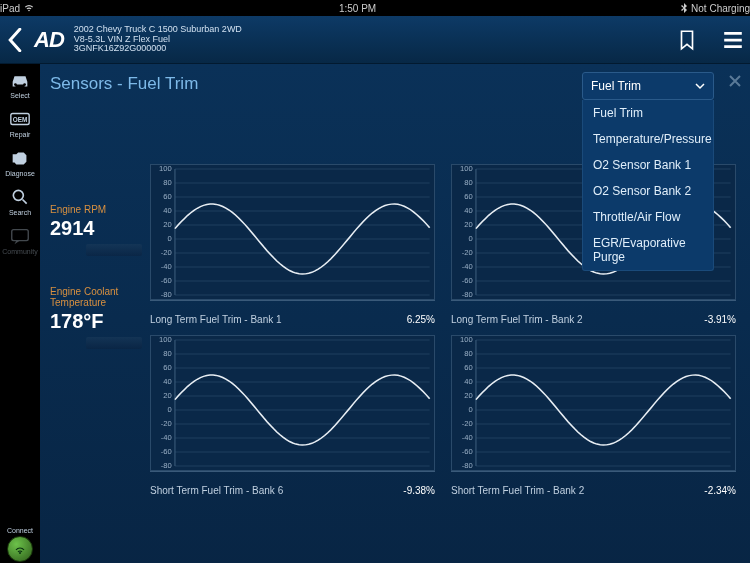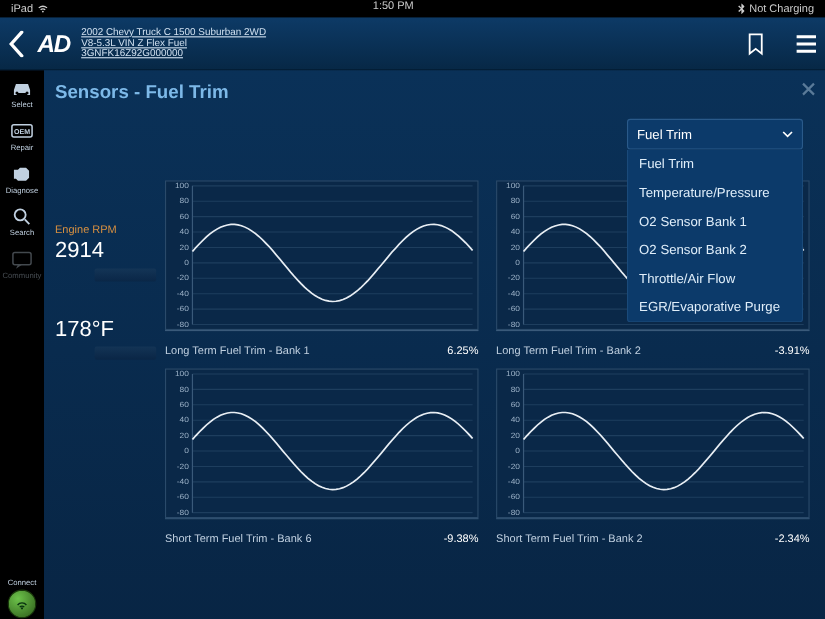--- a/index.html
+++ b/index.html
@@ -8,42 +8,43 @@
   background: #0a2a4a;
   font-family: -apple-system, Helvetica, Arial, sans-serif;
   color: #fff;
   overflow: hidden;
   position: relative;
 }
 .status-bar {
   height: 16px;
   background: #000;
   display: flex;
+  align-items: center;
   font-size: 10px;
   color: #ccc;
-  padding: 0 10px;
+  padding: 0 0;
 }
 .status-left { flex: 0 0 auto; display: flex; gap: 4px; align-items: center; }
 .status-center { flex: 1; text-align: center; }
 .status-right { flex: 0 0 auto; display: flex; gap: 4px; align-items: center; }
 .wifi-icon { width: 10px; height: 8px; }
 .bt-icon { width: 6px; height: 10px; }
 
 .header {
   height: 48px;
   background: linear-gradient(#0d3a66, #072846);
   display: flex;
   align-items: center;
   padding: 0 6px;
   gap: 10px;
   border-bottom: 1px solid #021a30;
 }
 .back-chev { width: 18px; height: 24px; color: #fff; }
 .logo { font-size: 22px; font-weight: 700; font-style: italic; letter-spacing: -1px; }
-.vehicle-info { font-size: 9px; line-height: 1.1; color: #d0e0f0; text-decoration: underline; }
+.vehicle-info { font-size: 9px; line-height: 1.1; color: #d0e0f0; }
 .header-spacer { flex: 1; }
 .header-icon { width: 22px; height: 22px; color: #fff; margin-left: 14px; }
 
 .main-row { display: flex; height: calc(100% - 52px); }
 
 .sidebar {
   width: 40px;
   background: #000;
   display: flex;
   flex-direction: column;
@@ -69,24 +70,24 @@
   display: flex; align-items: center; justify-content: center;
 }
 
 .content {
   flex: 1;
   background: linear-gradient(#0a3158, #082544);
   position: relative;
   padding: 10px 14px 10px 10px;
 }
 .page-title {
-  color: #7db9e8; font-size: 17px; font-weight: 700;
+  color: #7db9e8; font-size: 17px; font-weight: 400;
   margin-bottom: 19px;
 }
-.dropdown-wrap { position: absolute; top: 8px; right: 20px; width: 160px; z-index: 5; margin-top: 36px; }
+.dropdown-wrap { position: absolute; top: 8px; right: 36px; width: 132px; z-index: 5; }
 .dropdown-btn {
   width: 100%; height: 28px;
   background: #0c3a6a;
   border: 1px solid #2a5a8a;
   border-radius: 3px;
   color: #fff; font-size: 12px;
   display: flex; align-items: center;
   padding: 0 8px;
 }
 .dropdown-btn .chev { margin-left: auto; width: 10px; height: 10px; }
@@ -102,21 +103,21 @@
 .close-x {
   position: absolute; top: 10px; right: 8px;
   width: 14px; height: 14px; color: #5a7a98;
 }
 
 .dash-body { display: flex; gap: 8px; margin-top: 70px; }
 
 .gauges { width: 92px; display: flex; flex-direction: column; gap: 30px; padding-top: 40px; }
 .gauge { text-align: left; color: #d89040; font-size: 10px; }
 .gauge-label { line-height: 1.1; }
-.gauge-value { color: #fff; font-size: 20px; font-weight: 400; margin-top: 2px; }
+.gauge-value { color: #fff; font-size: 20px; font-weight: 700; margin-top: 2px; }
 .gauge-spark {
   margin-top: 4px; width: 56px; height: 12px; margin-left: auto;
   background: linear-gradient(#1a3a5a, #0a2240);
   border-radius: 2px; opacity: 0.6;
 }
 
 .charts {
   flex: 1;
   display: grid;
   grid-template-columns: 1fr 1fr;
@@ -258,20 +259,21 @@
     </div>
 
     <div class="dash-body">
       <div class="gauges">
         <div class="gauge">
           <div class="gauge-label">Engine RPM</div>
           <div class="gauge-value">2914</div>
           <div class="gauge-spark"></div>
         </div>
         <div class="gauge">
+          <div class="gauge-label">Engine Coolant Temperature</div>
           <div class="gauge-value">178°F</div>
           <div class="gauge-spark"></div>
         </div>
       </div>
 
       <div class="charts" id="charts">
           <div class="chart-cell">
     <div class="chart-box">
       <svg viewBox="0 0 260 136" preserveAspectRatio="none">
         <text class="ytick" x="19" y="6" text-anchor="end">100</text>

